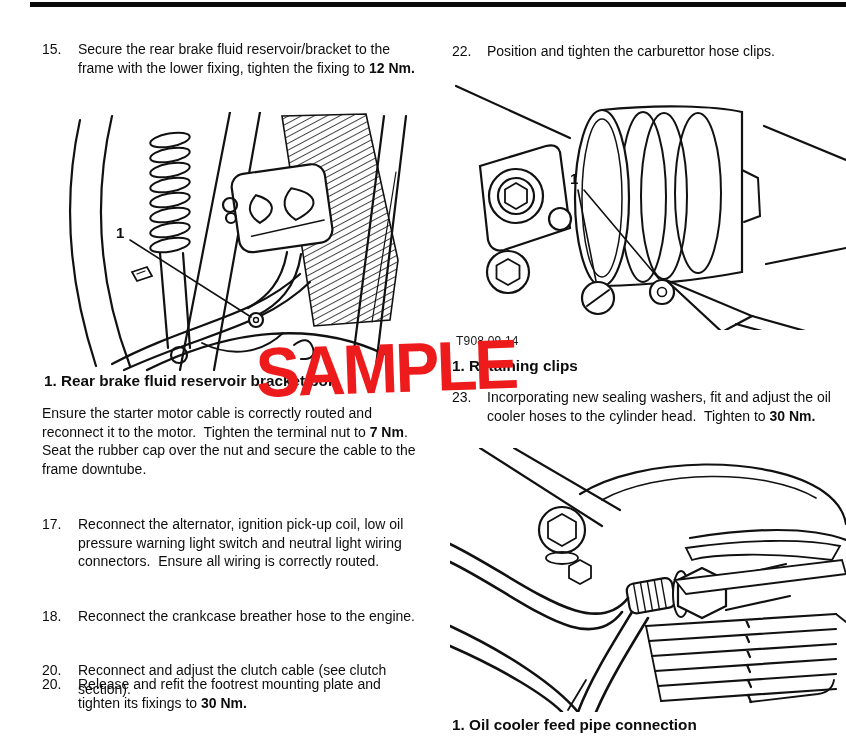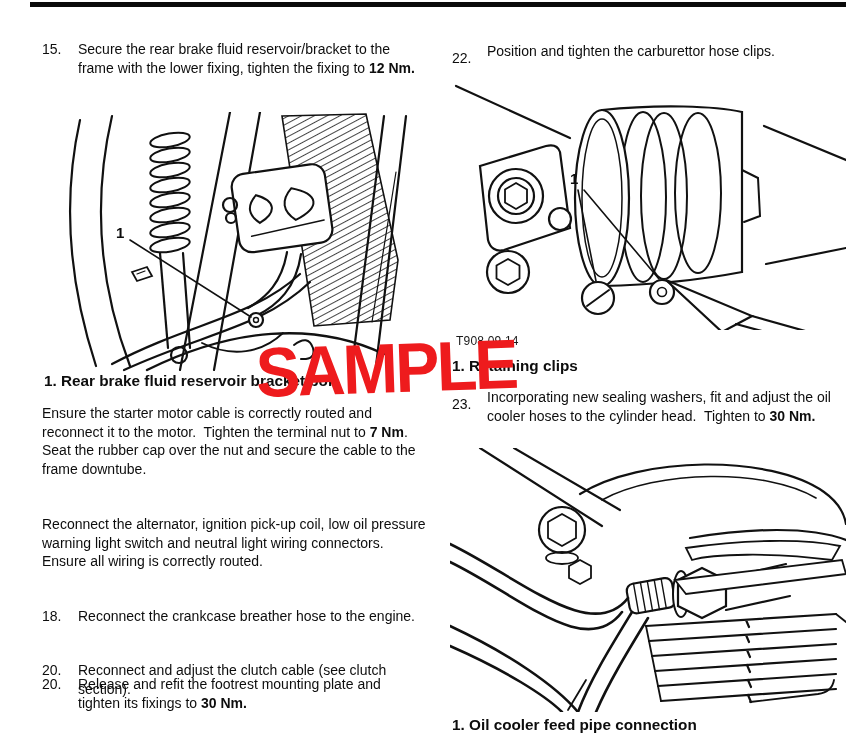--- a/index.html
+++ b/index.html
@@ -10,21 +10,21 @@
     font-family:"Liberation Sans","DejaVu Sans",sans-serif;
     color:#0d0d0d;
   }
   .top-rule { position:absolute; left:30px; top:2px; width:816px; height:5px; background:#0a0a0a; }
   .item { position:absolute; display:flex; font-size:14px; line-height:18.6px; }
   .item .num { flex:0 0 36px; }
   .item .txt { flex:1; white-space:pre-wrap; }
   .item .txt strong { font-weight:bold; }
   .left-col .item { left:42px; width:384px; }
   .right-col .item { left:452px; width:392px; }
-  .right-col .item .num { flex:0 0 35px;margin-top:7px; }
+  .right-col .item .num { flex:0 0 35px; }
   .fig-caption { position:absolute; font-size:15.3px; font-weight:bold; line-height:18px; }
   .fig-code { position:absolute; font-size:12px; font-weight:normal; letter-spacing:0.2px; color:#1a1a1a;text-align:center; }
   .figure { position:absolute; }
   .figure svg { display:block; }
   .watermark {
     position:absolute; left:256px; top:338px;
     font-size:70px; font-weight:bold; letter-spacing:-3px;
     line-height:1; transform:rotate(-2deg) scaleX(0.95);
     transform-origin:left center; z-index:5;
   }
@@ -109,20 +109,21 @@
       </svg>
     </div>
 
     <div class="fig-caption" style="left:44px; top:372px; width:400px">1. Rear brake fluid reservoir bracket bolt</div>
 
     <div class="item" style="top:404px">
       <div class="txt"><span>Ensure the starter motor cable is correctly routed and reconnect it to the motor.  Tighten the terminal nut to </span><strong>7 Nm</strong><span>.  Seat the rubber cap over the nut and secure the cable to the frame downtube.</span></div>
     </div>
 
     <div class="item" style="top:515px">
+      <div class="num">17.</div>
       <div class="txt"><span>Reconnect the alternator, ignition pick-up coil, low oil pressure warning light switch and neutral light wiring connectors.  Ensure all wiring is correctly routed.</span><strong></strong><span></span></div>
     </div>
 
     <div class="item" style="top:607px">
       <div class="num">18.</div>
       <div class="txt"><span>Reconnect the crankcase breather hose to the engine.</span><strong></strong><span></span></div>
     </div>
 
     <div class="item" style="top:661px">
       <div class="num">20.</div>

